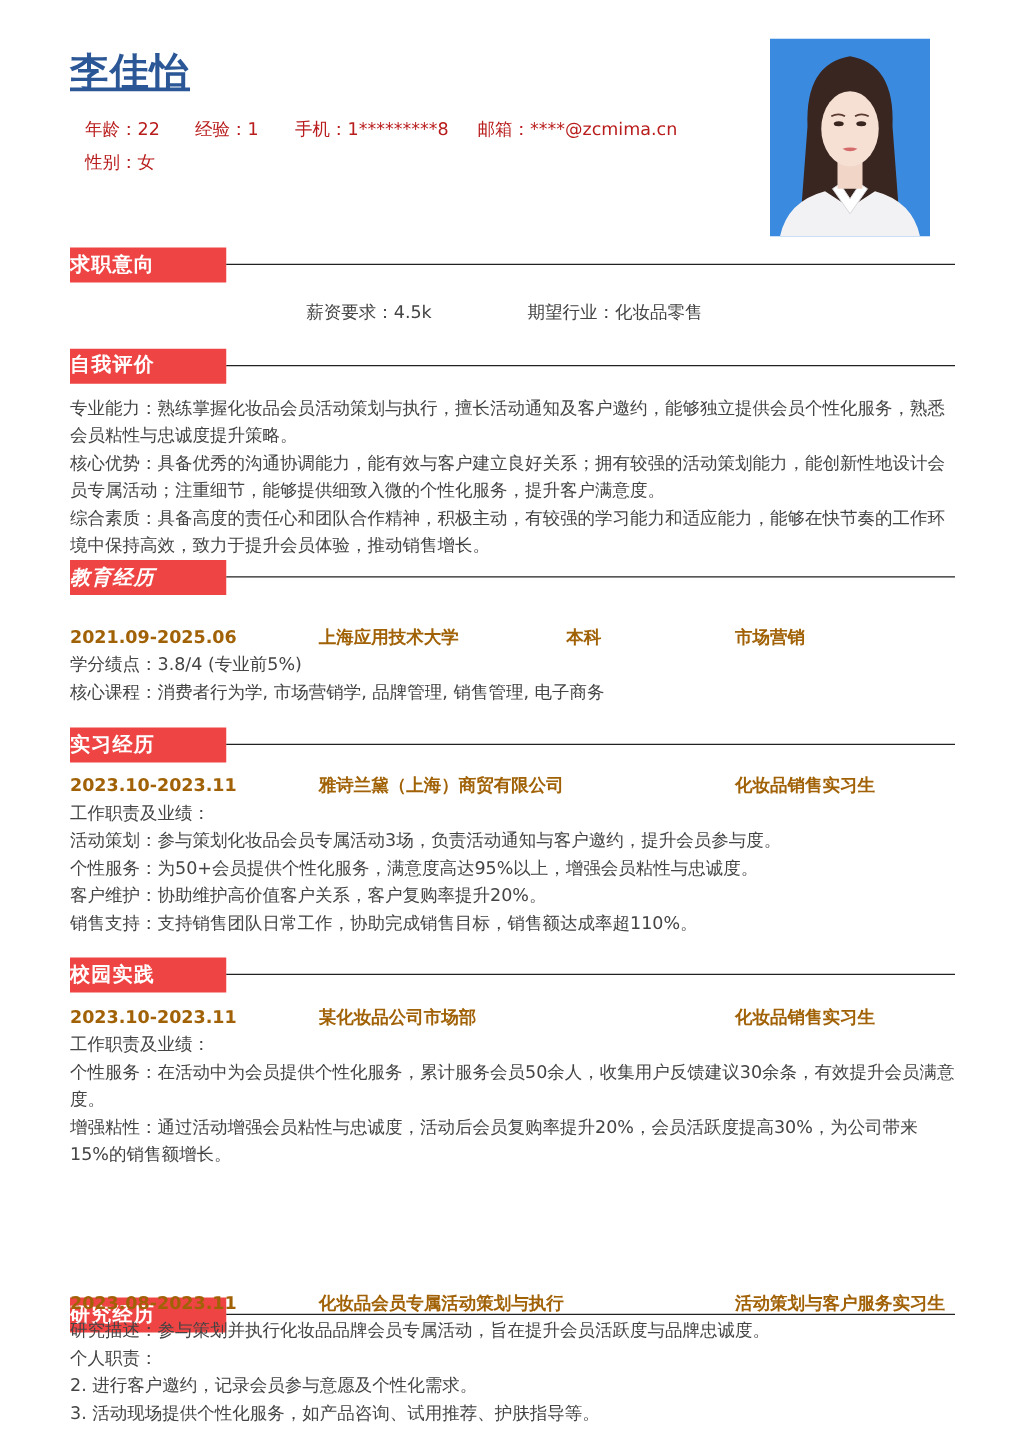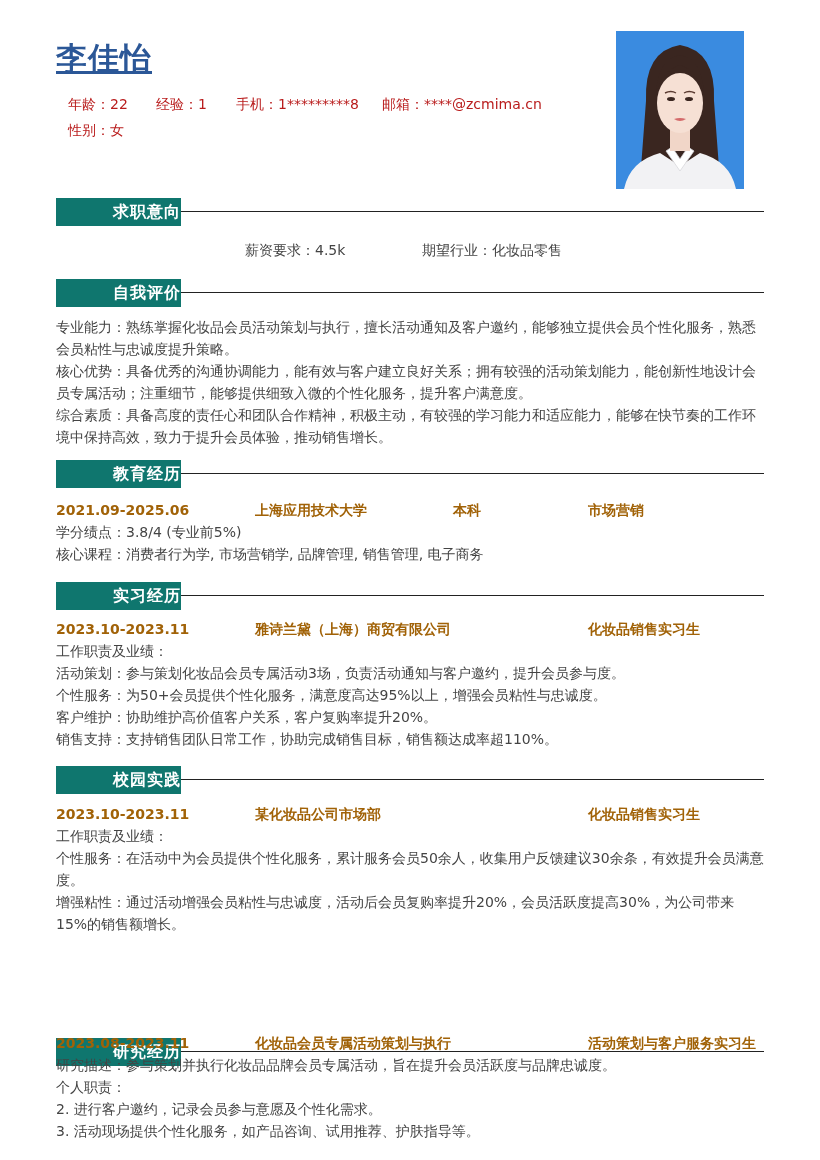--- a/index.html
+++ b/index.html
@@ -16,21 +16,21 @@
     .info-row.r2 { top: 120px; }
     .info-row .i-age { width: 88px; }
     .info-row .i-exp { width: 80px; }
     .info-row .i-phone { width: 146px; }
 
     .photo { position: absolute; left: 616px; top: 31px; width: 128px; height: 158px; background: #3a8be0; overflow: hidden; }
     .photo svg { display: block; }
 
     
     .sec-head { position: absolute; left: 56px; width: 708px; height: 28px; }
-    .sec-head .tag { position: absolute; left: 0; top: 0; width: 125px; height: 28px; background: #0f766e; color: #ffffff; font-size: 16px; font-weight: bold; text-align: right; line-height: 28px; letter-spacing: 1px; }
+    .sec-head .tag { position: absolute; left: 0; top: 0; width: 125px; height: 28px; background: #ef4444; color: #ffffff; font-size: 16px; font-weight: bold; text-align: left; line-height: 28px; letter-spacing: 1px; }
     .sec-head .rule { position: absolute; left: 125px; right: 0; top: 13px; height: 1px; background: #222222; }
 
     .block { position: absolute; left: 56px; width: 708px; font-size: 14px; line-height: 22px; color: #444; }
     .line { display: block; }
 
     .row4 { position: relative; height: 22px; font-weight: bold; color: #a16207; font-size: 14px; }
     .row4 span { position: absolute; top: 0; white-space: nowrap; }
     .c1 { left: 0; }
     .c2 { left: 199px; }
     .c3 { left: 397px; }
@@ -91,21 +91,21 @@
   <div class="sec-head" style="top:279px;font-family:Liberation Serif, serif;">
     <div class="tag">自我评价</div>
     <div class="rule"></div>
   </div>
   <div class="block" style="top:316px;">
     <span class="line">专业能力：熟练掌握化妆品会员活动策划与执行，擅长活动通知及客户邀约，能够独立提供会员个性化服务，熟悉会员粘性与忠诚度提升策略。</span>
     <span class="line">核心优势：具备优秀的沟通协调能力，能有效与客户建立良好关系；拥有较强的活动策划能力，能创新性地设计会员专属活动；注重细节，能够提供细致入微的个性化服务，提升客户满意度。</span>
     <span class="line">综合素质：具备高度的责任心和团队合作精神，积极主动，有较强的学习能力和适应能力，能够在快节奏的工作环境中保持高效，致力于提升会员体验，推动销售增长。</span>
   </div>
 
-  <div class="sec-head" style="top:460px;">
+  <div class="sec-head" style="top:448px;font-style:italic;">
     <div class="tag">教育经历</div>
     <div class="rule"></div>
   </div>
   <div class="block" style="top:499px;">
     <div class="row4">
       <span class="c1">2021.09-2025.06</span>
       <span class="c2">上海应用技术大学</span>
       <span class="c3">本科</span>
       <span class="c4">市场营销</span>
     </div>

